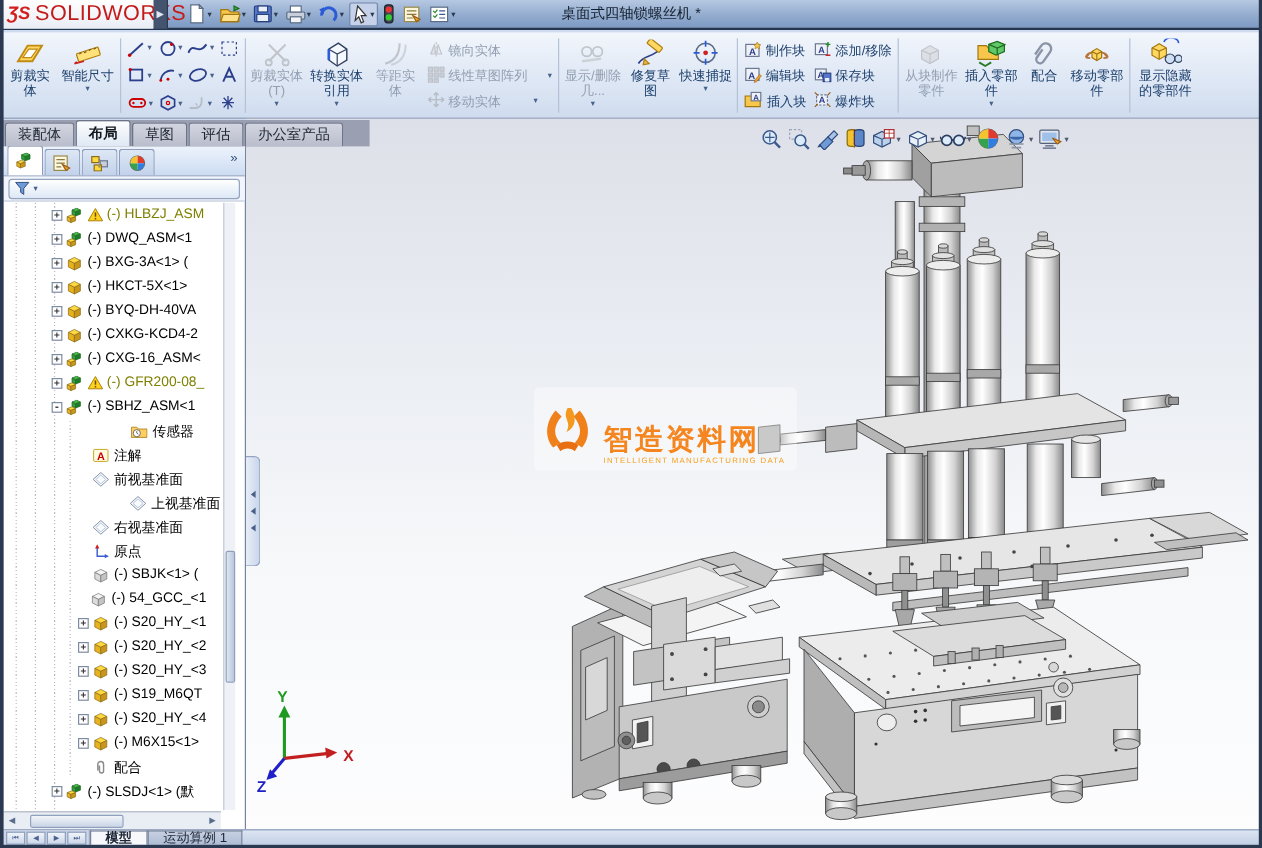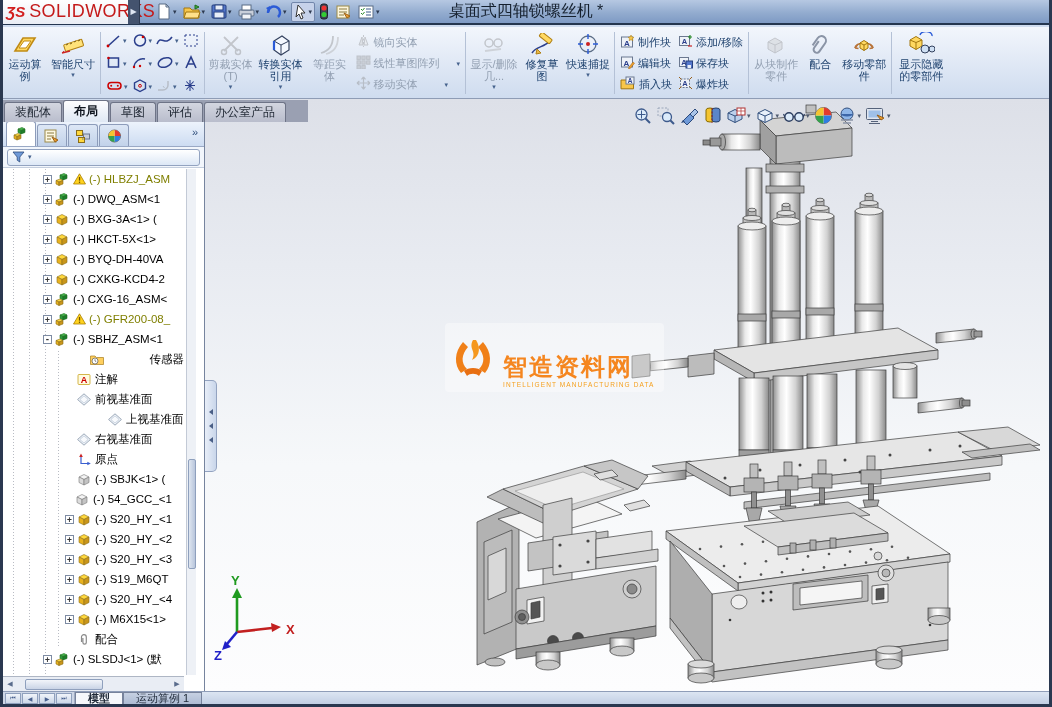--- a/index.html
+++ b/index.html
@@ -12,21 +12,21 @@
     border-bottom:2px solid #24364f;display:flex;align-items:center;}
   .logo{height:25px;width:128px;background:linear-gradient(180deg,#ffffff,#e9edf4);display:flex;align-items:center;padding-left:6px;gap:4px;}
   .logo .mark{font-style:italic;font-weight:bold;font-size:15px;color:#d21f1f;}
   .logo .brand{font-weight:normal;font-size:18px;color:#c41a1a;letter-spacing:.4px;}
   .menuexp{width:12px;height:25px;background:#44536e;color:#dfe6f2;font-size:8px;display:flex;align-items:center;justify-content:center;border-right:1px solid #2c3950;}
   .qtb{display:flex;align-items:center;gap:2px;margin-left:14px;}
   .qbtn{display:flex;align-items:center;gap:1px;padding:1px 2px;border-radius:2px;}
   .qbtn svg{display:block;}
   .qbtn .car{font-size:7px;color:#2c3950;}
   .qbtn.pressed{background:#c6d2ea;border:1px solid #7186ab;}
-  .wtitle{position:absolute;left:0;right:0;text-align:center;font-size:16px;color:#15202e;pointer-events:none;}
+  .wtitle{position:absolute;left:0;right:0;text-align:center;font-size:12px;color:#15202e;pointer-events:none;}
   
   .ribbon{position:absolute;left:0;top:27px;width:1052px;height:72px;
     background:linear-gradient(180deg,#f2f6fc 0%,#e2eaf6 45%,#cfdcef 100%);
     border-bottom:1px solid #8e9cb5;display:flex;align-items:stretch;padding:2px 0 1px 2px;}
   .rsep{width:1px;background:#b4c1d6;margin:3px 2px;}
   .rbig{display:flex;flex-direction:column;align-items:center;padding:2px 2px 0 2px;}
   .rbig .rico{height:27px;display:flex;align-items:center;justify-content:center;}
   .rlab{font-size:11px;line-height:12px;text-align:center;color:#20436f;}
   .rcaret{font-size:7px;color:#46628d;line-height:7px;margin-top:1px;}
   .dis .rlab{color:#93a0b2;}
@@ -169,21 +169,21 @@
   </div>
 
   <div class="ribbon">
     <div class="rbig" style="width:46px">
       <span class="rico">
           <svg width="26" height="24">
             <path d="M3,18 L11,5 L23,5 L15,18 Z" fill="#ffd861" stroke="#c08a14" stroke-width="1.6"></path>
             <path d="M7,15 L12,8 L19,8 L14,15 Z" fill="#fff" stroke="#c08a14"></path>
           </svg>
         </span>
-      <span class="rlab">运动算例</span>
+      <span class="rlab">剪裁实体</span>
     </div>
     <div class="rbig" style="width:50px">
       <span class="rico">
           <svg width="26" height="24">
             <rect x="4" y="9" width="19" height="7" rx="1" transform="rotate(-18 13 12)" fill="#ffe27a" stroke="#b07f12"></rect>
             <path d="M6,12 l2,-1 M10,11 l2,-1 M14,9 l2,-1 M18,8 l2,-1" stroke="#7a5a10"></path>
             <path d="M2,20 l8,-2" stroke="#c22" stroke-width="1.4"></path>
             <path d="M2,20 l3,-0.2 -1.6,-2 z" fill="#c22"></path>
           </svg>
         </span>
@@ -427,20 +427,32 @@
     </div>
     <div class="rsep"></div>
     <div class="rbig dis" style="width:50px">
       <span class="rico">
           <svg width="26" height="24">
             <path d="M5,9 L12,5 L19,9 L19,16 L12,20 L5,16 Z" fill="#c9cfda" stroke="#8a94a6"></path>
             <path d="M5,9 L12,12 L19,9 M12,12 L12,20" fill="none" stroke="#8a94a6"></path>
           </svg>
         </span>
       <span class="rlab">从块制作零件</span>
+    </div>
+    <div class="rbig" style="width:50px">
+      <span class="rico">
+          <svg width="28" height="26">
+            <path d="M3,6 h7 l2,2.5 h8 v9 h-17 z" fill="#f7c64a" stroke="#a3770f"></path>
+            <path d="M10,3 L17,0.5 23,3 23,9 16,12 10,9 Z" transform="translate(2,2)" fill="#5fc868" stroke="#1c6b1c"></path>
+            <path d="M12,5 l7,3 7,-3 M19,8 v6" transform="translate(0,0)" fill="none" stroke="#1c6b1c"></path>
+            <path d="M4,20 l5,3 5,-3" fill="none" stroke="#2a7a2a" stroke-width="1.6"></path>
+          </svg>
+        </span>
+      <span class="rlab">插入零部件</span>
+      <span class="rcaret">▾</span>
     </div>
     <div class="rbig" style="width:38px">
       <span class="rico">
           <svg width="24" height="24">
             <path d="M6,16 L6,7 a4.5,4.5 0 0 1 9,0 L15,17 a3.2,3.2 0 0 1 -6.4,0 L8.6,9" fill="none" stroke="#8a94a6" stroke-width="2" transform="rotate(35 11 12)"></path>
           </svg>
         </span>
       <span class="rlab">配合</span>
     </div>
     <div class="rbig" style="width:50px">
@@ -1039,21 +1051,21 @@
               <polygon points="5,2 9,0.5 12,2 8,3.5" fill="#49b84f" stroke="#1c6b1c" stroke-width=".6"></polygon>
               <polygon points="5,2 8,3.5 8,7 5,5.5" fill="#2f9e3c" stroke="#1c6b1c" stroke-width=".6"></polygon>
               <polygon points="8,3.5 12,2 12,5.5 8,7" fill="#1f7d2c" stroke="#1c6b1c" stroke-width=".6"></polygon>
               <polygon points="1,7.5 5,6 8,7.5 4,9" fill="#ffd83d" stroke="#8a6d1a" stroke-width=".6"></polygon>
               <polygon points="1,7.5 4,9 4,12.5 1,11" fill="#e8b21f" stroke="#8a6d1a" stroke-width=".6"></polygon>
               <polygon points="4,9 8,7.5 8,11 4,12.5" fill="#c9961a" stroke="#8a6d1a" stroke-width=".6"></polygon>
             </svg>
           </span>
           <span class="tlabel">(-) SBHZ_ASM&lt;1</span>
         </div>
-        <div class="trow" style="padding-left: 34px; justify-content: space-between;">
+        <div class="trow" style="padding-left: 94px;">
           <span class="texp none"></span>
           <span class="ticon">
             <svg width="14" height="13">
               <path d="M0.5,3 h4.5 l1.5,1.5 h7 v7 h-13 z" fill="#ffcf5e" stroke="#a87d1d" stroke-width=".7"></path>
               <circle cx="5" cy="8" r="3" fill="#fff" stroke="#555" stroke-width=".7"></circle>
               <path d="M5,6.2 v1.8 l1.3,0.8" stroke="#555" fill="none" stroke-width=".7"></path>
             </svg>
           </span>
           <span class="tlabel">传感器</span>
         </div>

